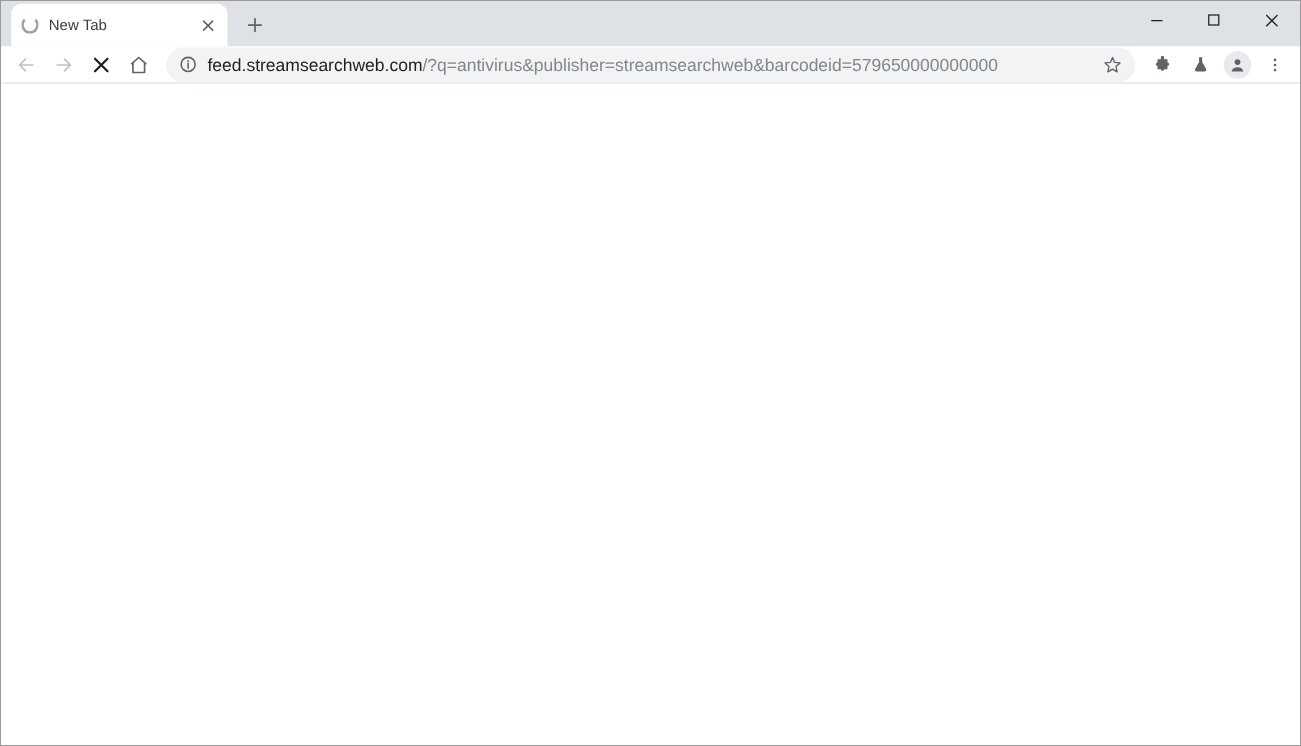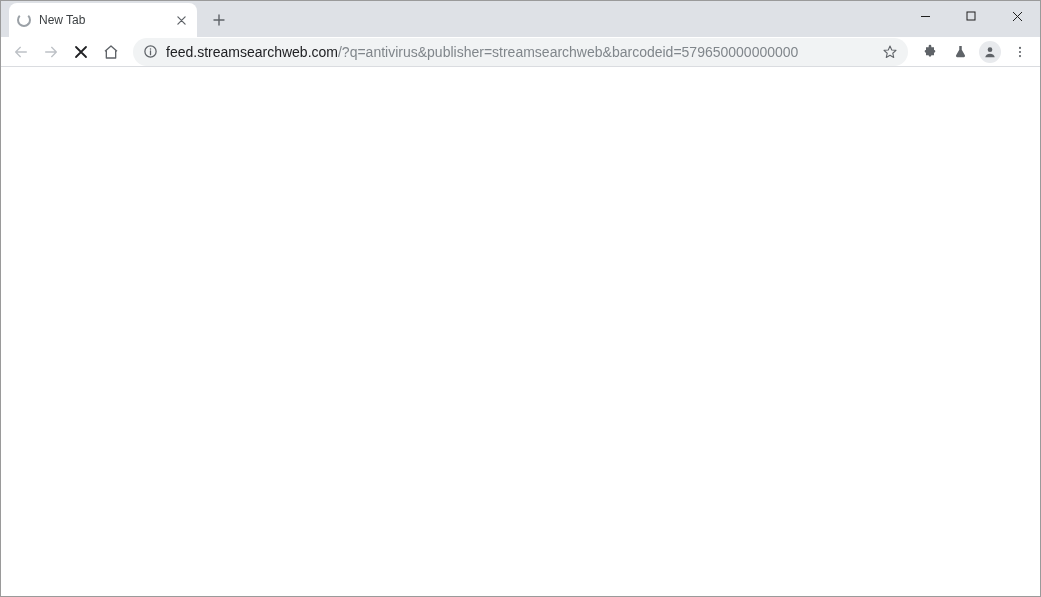--- a/index.html
+++ b/index.html
@@ -14,21 +14,21 @@
 
   
   .tab-strip {
     height: 36px;
     background: #dee1e6;
     display: flex; align-items: flex-end;
     position: relative;
   }
   .tab {
     margin-left: 8px;
-    height: 34px; width: 188px;
+    height: 34px; width: 173px;
     background: #ffffff;
     border-top-left-radius: 8px; border-top-right-radius: 8px;
     display: flex; align-items: center;
     padding: 0 8px;
     position: relative;
     font-size: 12px;
     color: #3c4043;
     margin-top: 40px;
   }
   .tab-spinner {

